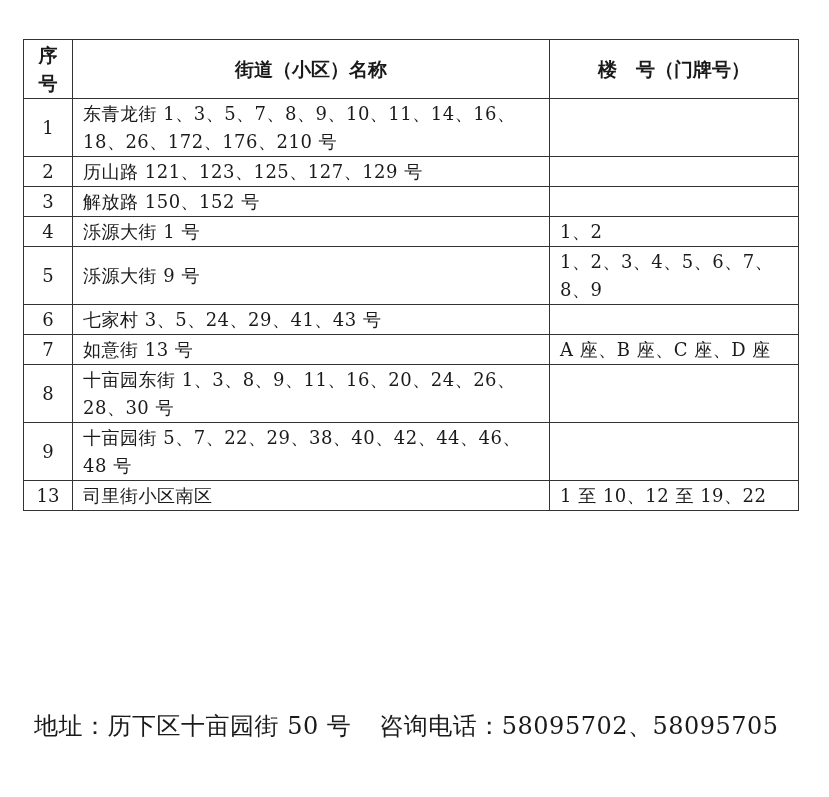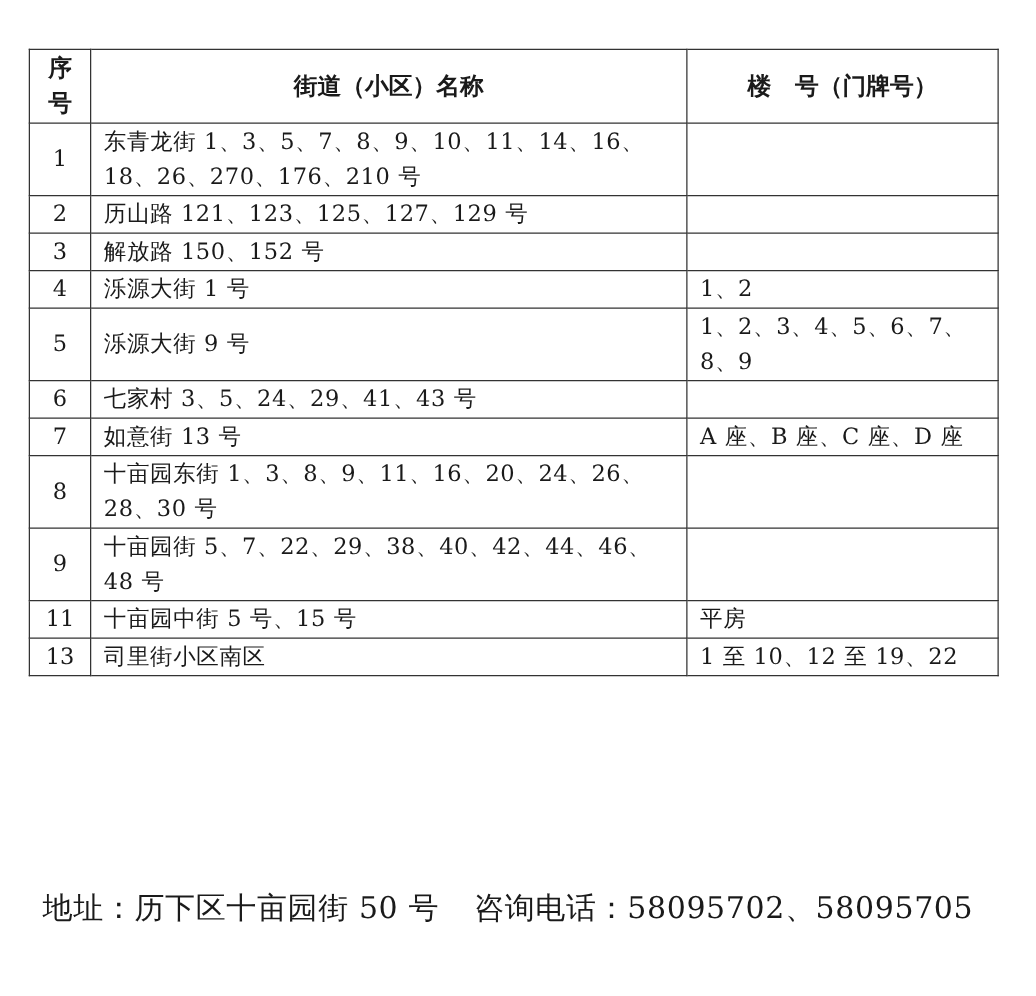--- a/index.html
+++ b/index.html
@@ -91,21 +91,21 @@
         <div>序</div>
         <div>号</div>
       </th>
       <th>街道（小区）名称</th>
       <th>楼　号（门牌号）</th>
     </tr>
   </thead>
   <tbody>
     <tr class="row-h2">
       <td class="cell-idx">1</td>
-      <td class="cell-name">东青龙街 1、3、5、7、8、9、10、11、14、16、18、26、270、176、210 号</td>
+      <td class="cell-name">东青龙街 1、3、5、7、8、9、10、11、14、16、18、26、172、176、210 号</td>
       <td class="cell-bldg"></td>
     </tr>
     <tr class="row-h1">
       <td class="cell-idx">2</td>
       <td class="cell-name">历山路 121、123、125、127、129 号</td>
       <td class="cell-bldg"></td>
     </tr>
     <tr class="row-h1">
       <td class="cell-idx">3</td>
       <td class="cell-name">解放路 150、152 号</td>
@@ -135,25 +135,20 @@
       <td class="cell-idx">8</td>
       <td class="cell-name">十亩园东街 1、3、8、9、11、16、20、24、26、28、30 号</td>
       <td class="cell-bldg"></td>
     </tr>
     <tr class="row-h2">
       <td class="cell-idx">9</td>
       <td class="cell-name">十亩园街 5、7、22、29、38、40、42、44、46、48 号</td>
       <td class="cell-bldg"></td>
     </tr>
     <tr class="row-h1">
-      <td class="cell-idx">11</td>
-      <td class="cell-name">十亩园中街 5 号、15 号</td>
-      <td class="cell-bldg">平房</td>
-    </tr>
-    <tr class="row-h1">
       <td class="cell-idx">13</td>
       <td class="cell-name">司里街小区南区</td>
       <td class="cell-bldg">1 至 10、12 至 19、22</td>
     </tr>
   </tbody>
 </table>
 
 <div class="footer">
   <span>地址：</span><span>历下区十亩园街 50 号</span><span class="gap"></span><span>咨询电话：</span><span>58095702、58095705</span>
 </div>

